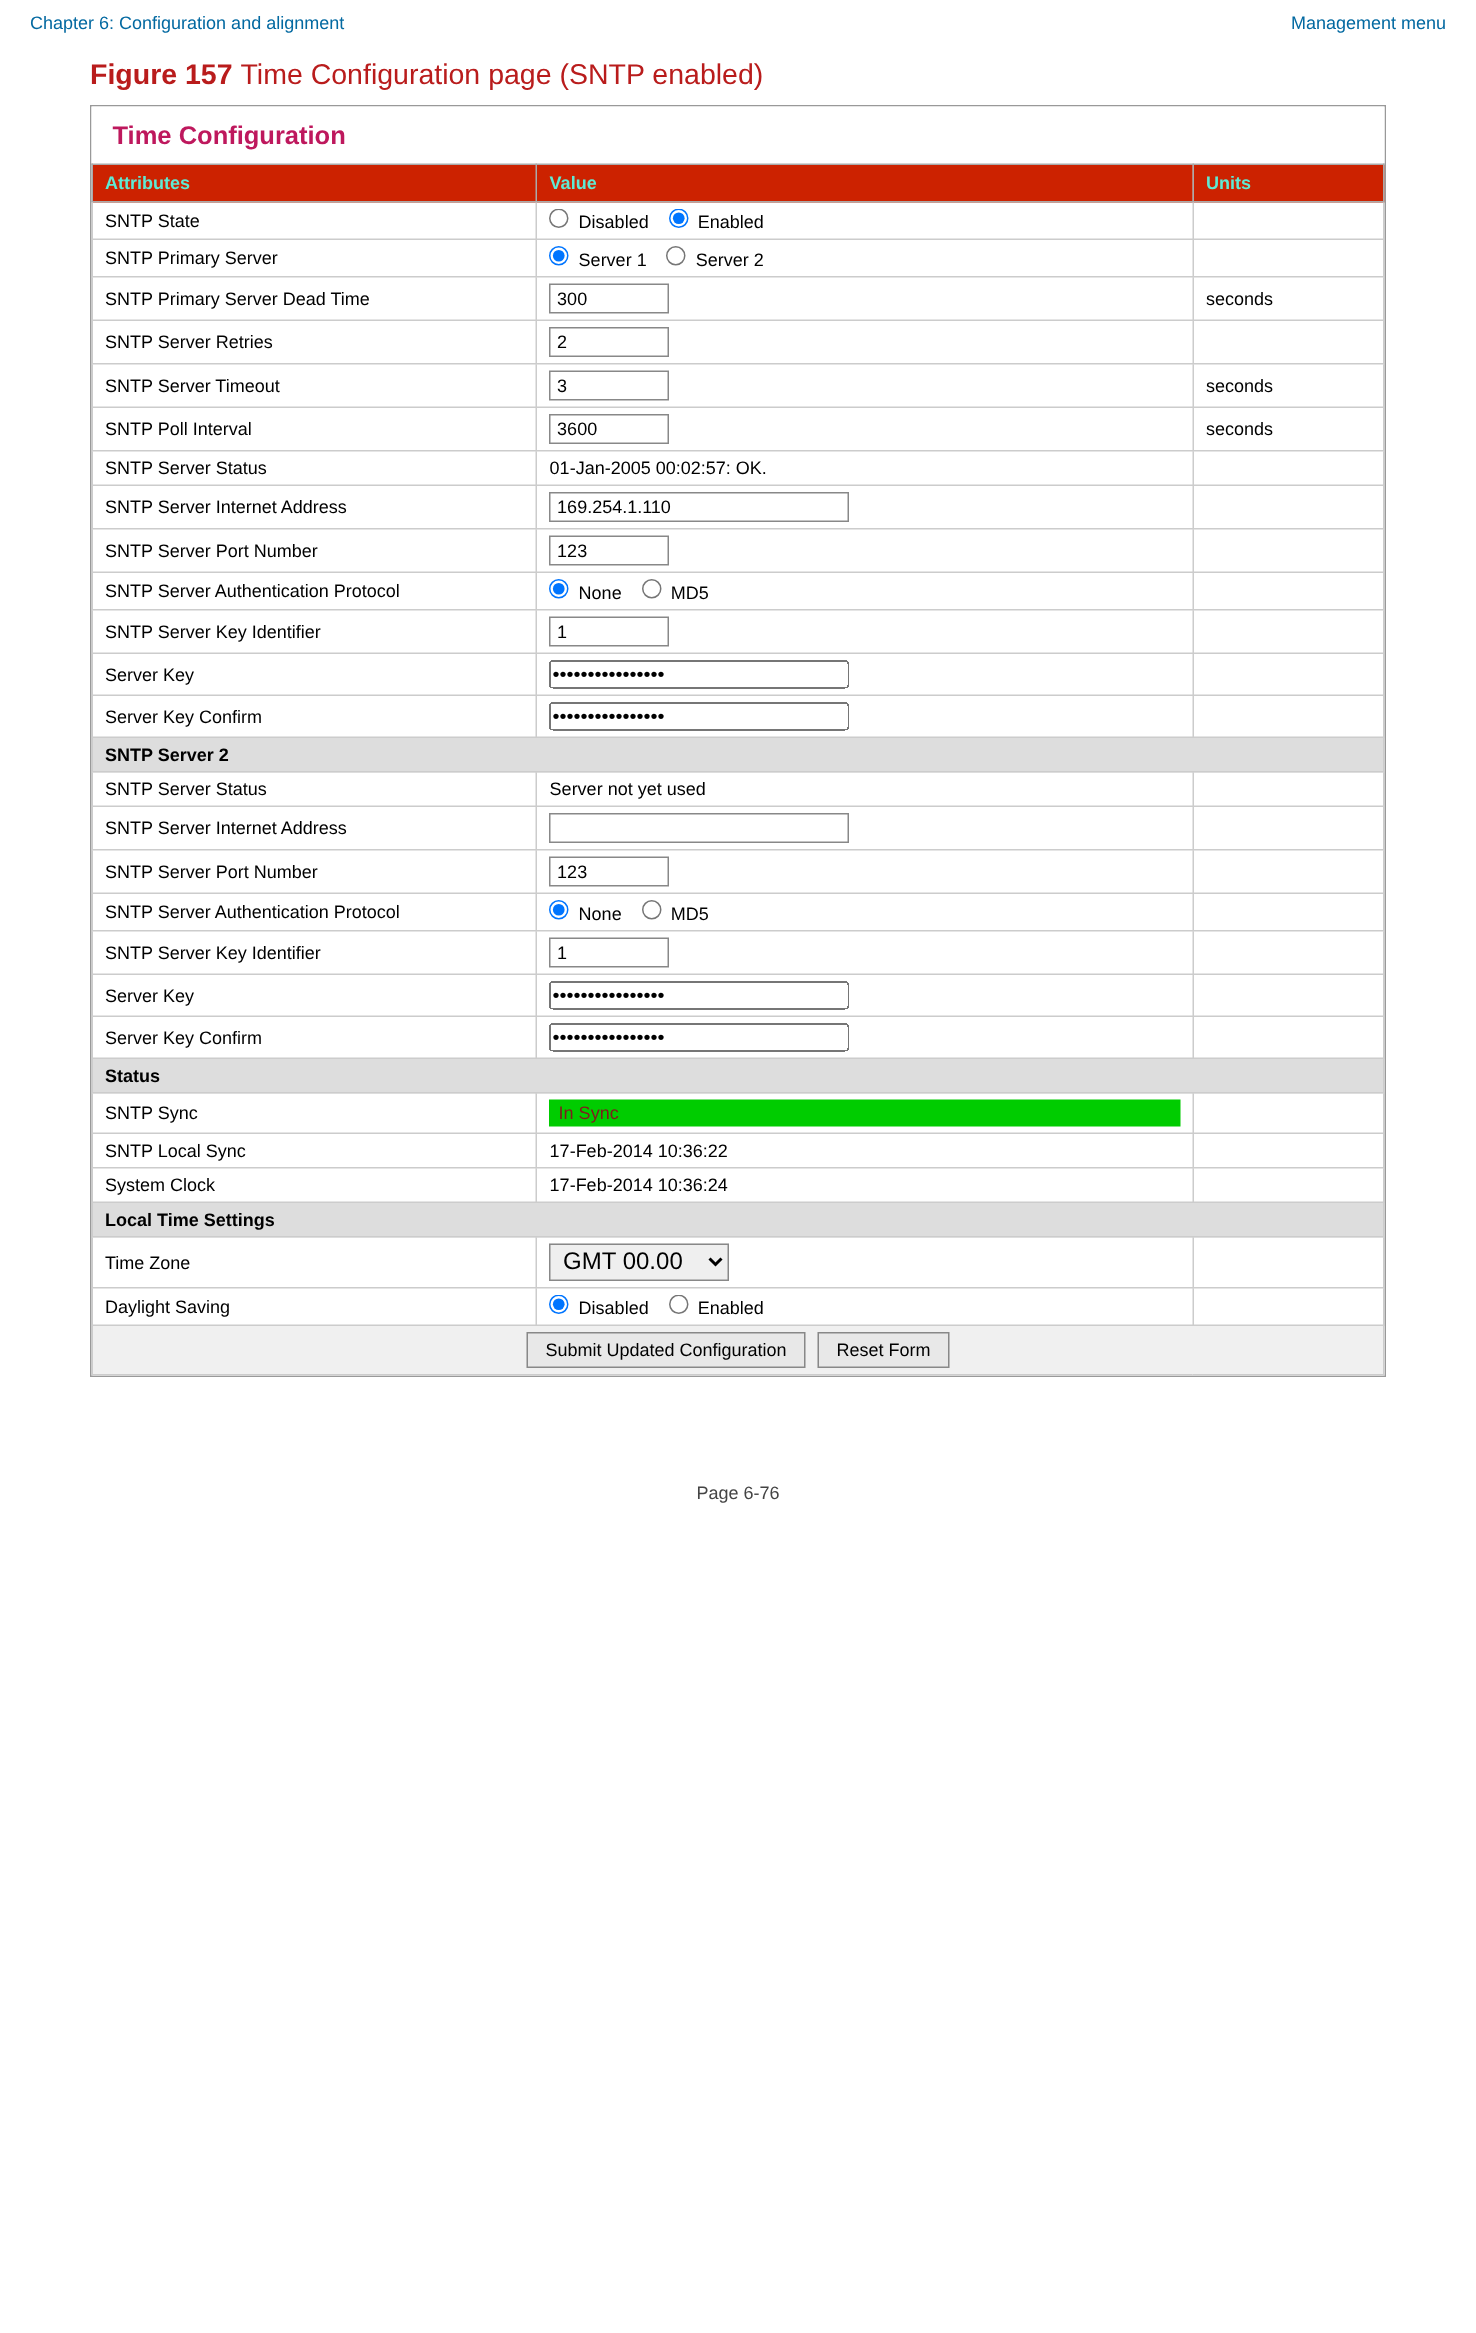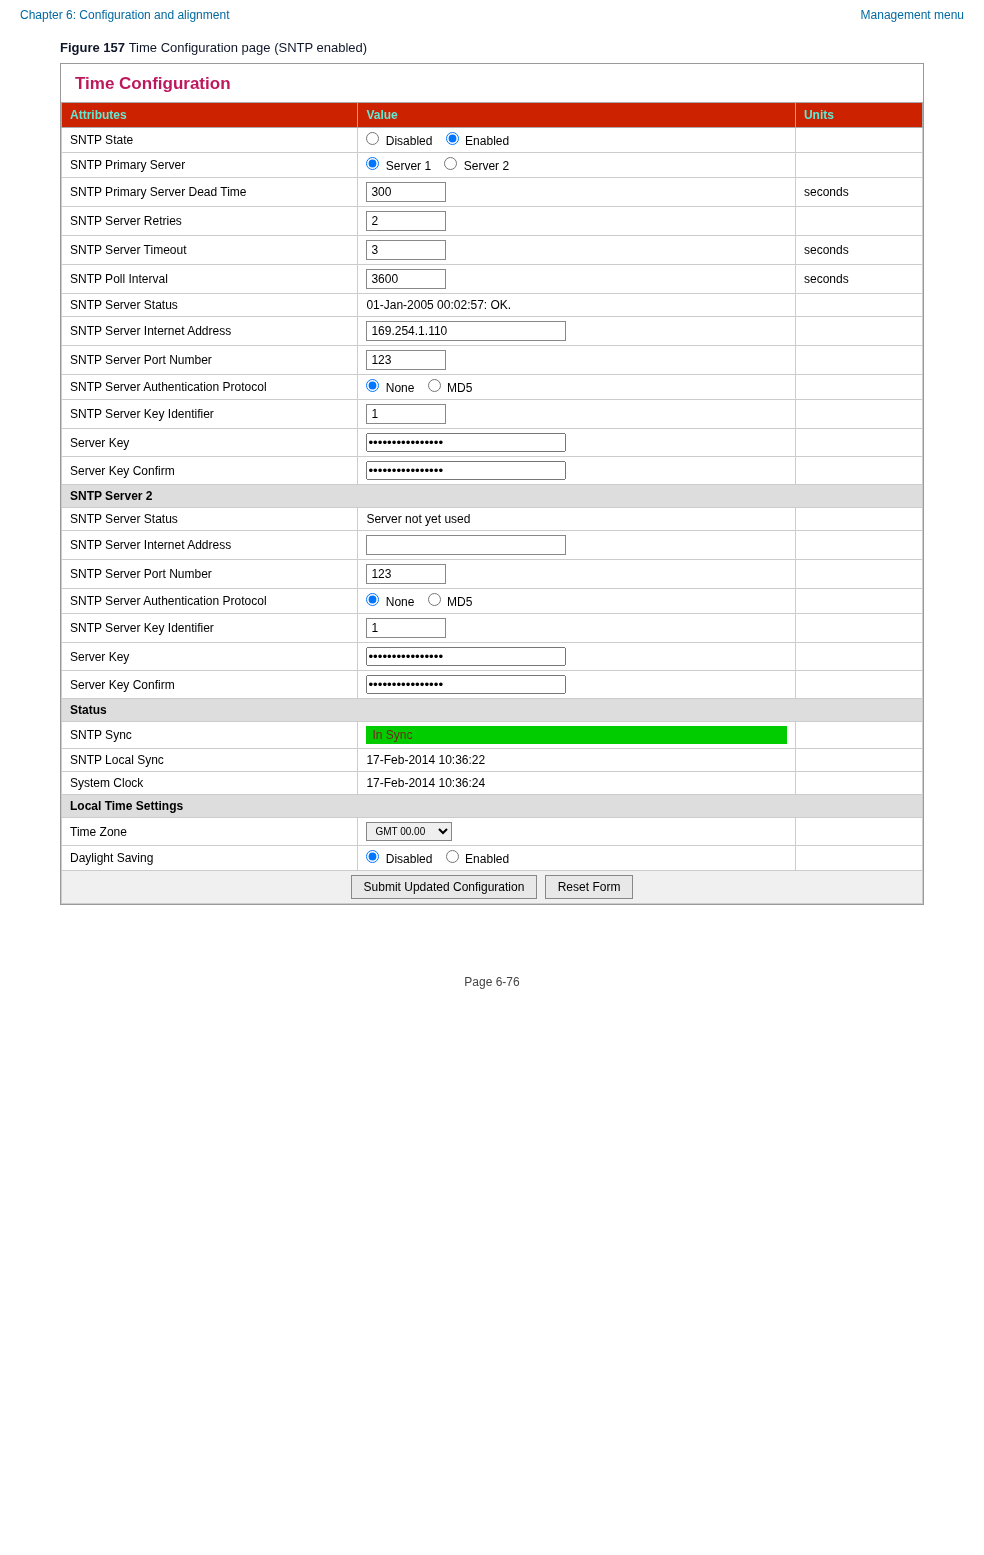--- a/index.html
+++ b/index.html
@@ -16,23 +16,23 @@
     .page-header {
       display: flex;
       justify-content: space-between;
       padding: 8px 20px;
       font-size: 12px;
       color: #0369a1;
     }
 
     .figure-caption {
       padding: 10px 60px 8px 60px;
-      font-size: 13px;
+      font-size: 19px;
       font-weight: normal;
-      color: #0f172a;
+      color: #b91c1c;
     }
     .figure-caption strong { font-weight: bold; }
 
     .form-container {
       margin: 0 60px;
       border: 1px solid #999;
       background: #fff;
     }
 
     .form-title {
@@ -96,21 +96,21 @@
 
     .status-green {
       background: #00cc00;
       color: #7f1d1d;
       padding: 2px 6px;
       display: inline-block;
       width: 100%;
     }
 
     select {
-      font-size: 10px;
+      font-size: 16px;
       padding: 2px 4px;
       border: 1px solid #888;
     }
 
     .btn-submit {
       background: #e8e8e8;
       border: 1px solid #888;
       padding: 4px 12px;
       font-size: 12px;
       cursor: pointer;

